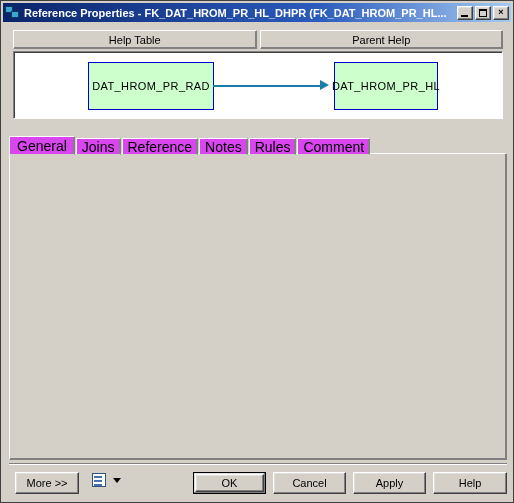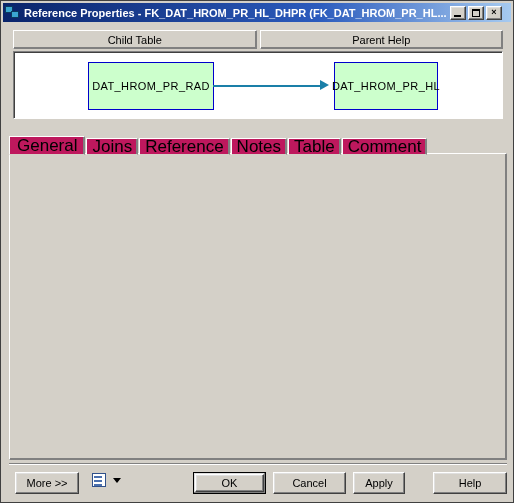--- a/index.html
+++ b/index.html
@@ -28,21 +28,21 @@
 
   
   .titlebar {
     position: absolute;
     left: 2px; top: 2px;
     width: 508px;
     height: 19px;
     background: linear-gradient(to right, #0a246a 0%, #2b5bbd 62%, #a6caf0 100%);
     display: flex;
     align-items: center;
-    padding: 0 8px 0 2px;
+    padding: 0 1px 0 2px;
     box-sizing: border-box;
   }
   .title-icon {
     width: 16px; height: 15px;
     position: relative;
     flex: 0 0 auto;
     margin-right: 3px;
   }
   .title-icon .sq1, .title-icon .sq2 {
     position: absolute;
@@ -163,27 +163,27 @@
     position: absolute;
     left: 8px; top: 136px;
     height: 18px;
     display: flex;
     align-items: flex-end;
     z-index: 3;
   }
   .tab {
     height: 17px;
     padding: 0 5px;
-    background: #be185d;
+    background: #d946ef;
     border: 1px solid;
     border-color: #ffffff #808080 #d4d0c8 #ffffff;
     box-shadow: inset -1px 0 0 #808080;
     display: flex;
     align-items: center;
-    font-size: 17px;
+    font-size: 14px;
     margin-right: 1px;
     box-sizing: border-box;
     cursor: default;
     white-space: nowrap;
   }
   .tab.active {
     height: 19px;
     margin-top: -2px;
     padding: 0 7px;
     font-weight: normal;
@@ -505,37 +505,37 @@
       <div class="tbtn">
           <span class="max-glyph"></span>
         </div>
       <div class="tbtn">
           <span class="g">×</span>
         </div>
     </div>
   </div>
 
   <div class="hdr-row">
-    <div class="hdr-cell">Child Table</div>
+    <div class="hdr-cell">Help Table</div>
     <div class="hdr-cell">Parent Help</div>
   </div>
 
   <div class="diagram">
     <div class="tbox child">DAT_HROM_PR_RAD</div>
     <div class="connector"></div>
     <div class="arrowhead"></div>
     <div class="tbox parent">DAT_HROM_PR_HL</div>
   </div>
 
   <div class="tabstrip">
     <div class="tab active">General</div>
     <div class="tab">Joins</div>
     <div class="tab">Reference</div>
     <div class="tab">Notes</div>
-    <div class="tab">Table</div>
+    <div class="tab">Rules</div>
     <div class="tab">Comment</div>
   </div>
 
   <div class="tabpanel"></div>
 
   <div class="label" style="left:20px; top:175px;">Name:</div>
   <div class="field" style="left:101px; top:170px; width:373px; height:18px;">
     <span class="sel">FK_DAT_HROM_PR_HL_DHPR</span>
   </div>
   <div class="sqbtn" style="left:480px; top:170px; width:19px; height:18px;">
@@ -637,20 +637,20 @@
   <div class="dropcaret"></div>
 
   <div class="btn default" style="left:192px; top:471px; width:73px;text-align:right;">
     <span class="inner">
         <span>OK</span>
       </span>
   </div>
   <div class="btn" style="left:272px; top:471px; width:73px;">
     <span>Cancel</span>
   </div>
-  <div class="btn" style="left:352px; top:471px; width:52px;">
+  <div class="btn" style="left:352px; top:471px; width:73px;">
     <span>Apply</span>
   </div>
   <div class="btn" style="left:432px; top:471px; width:74px;">
     <span>Help</span>
   </div>
 
 </div>
 
 </body></html>

